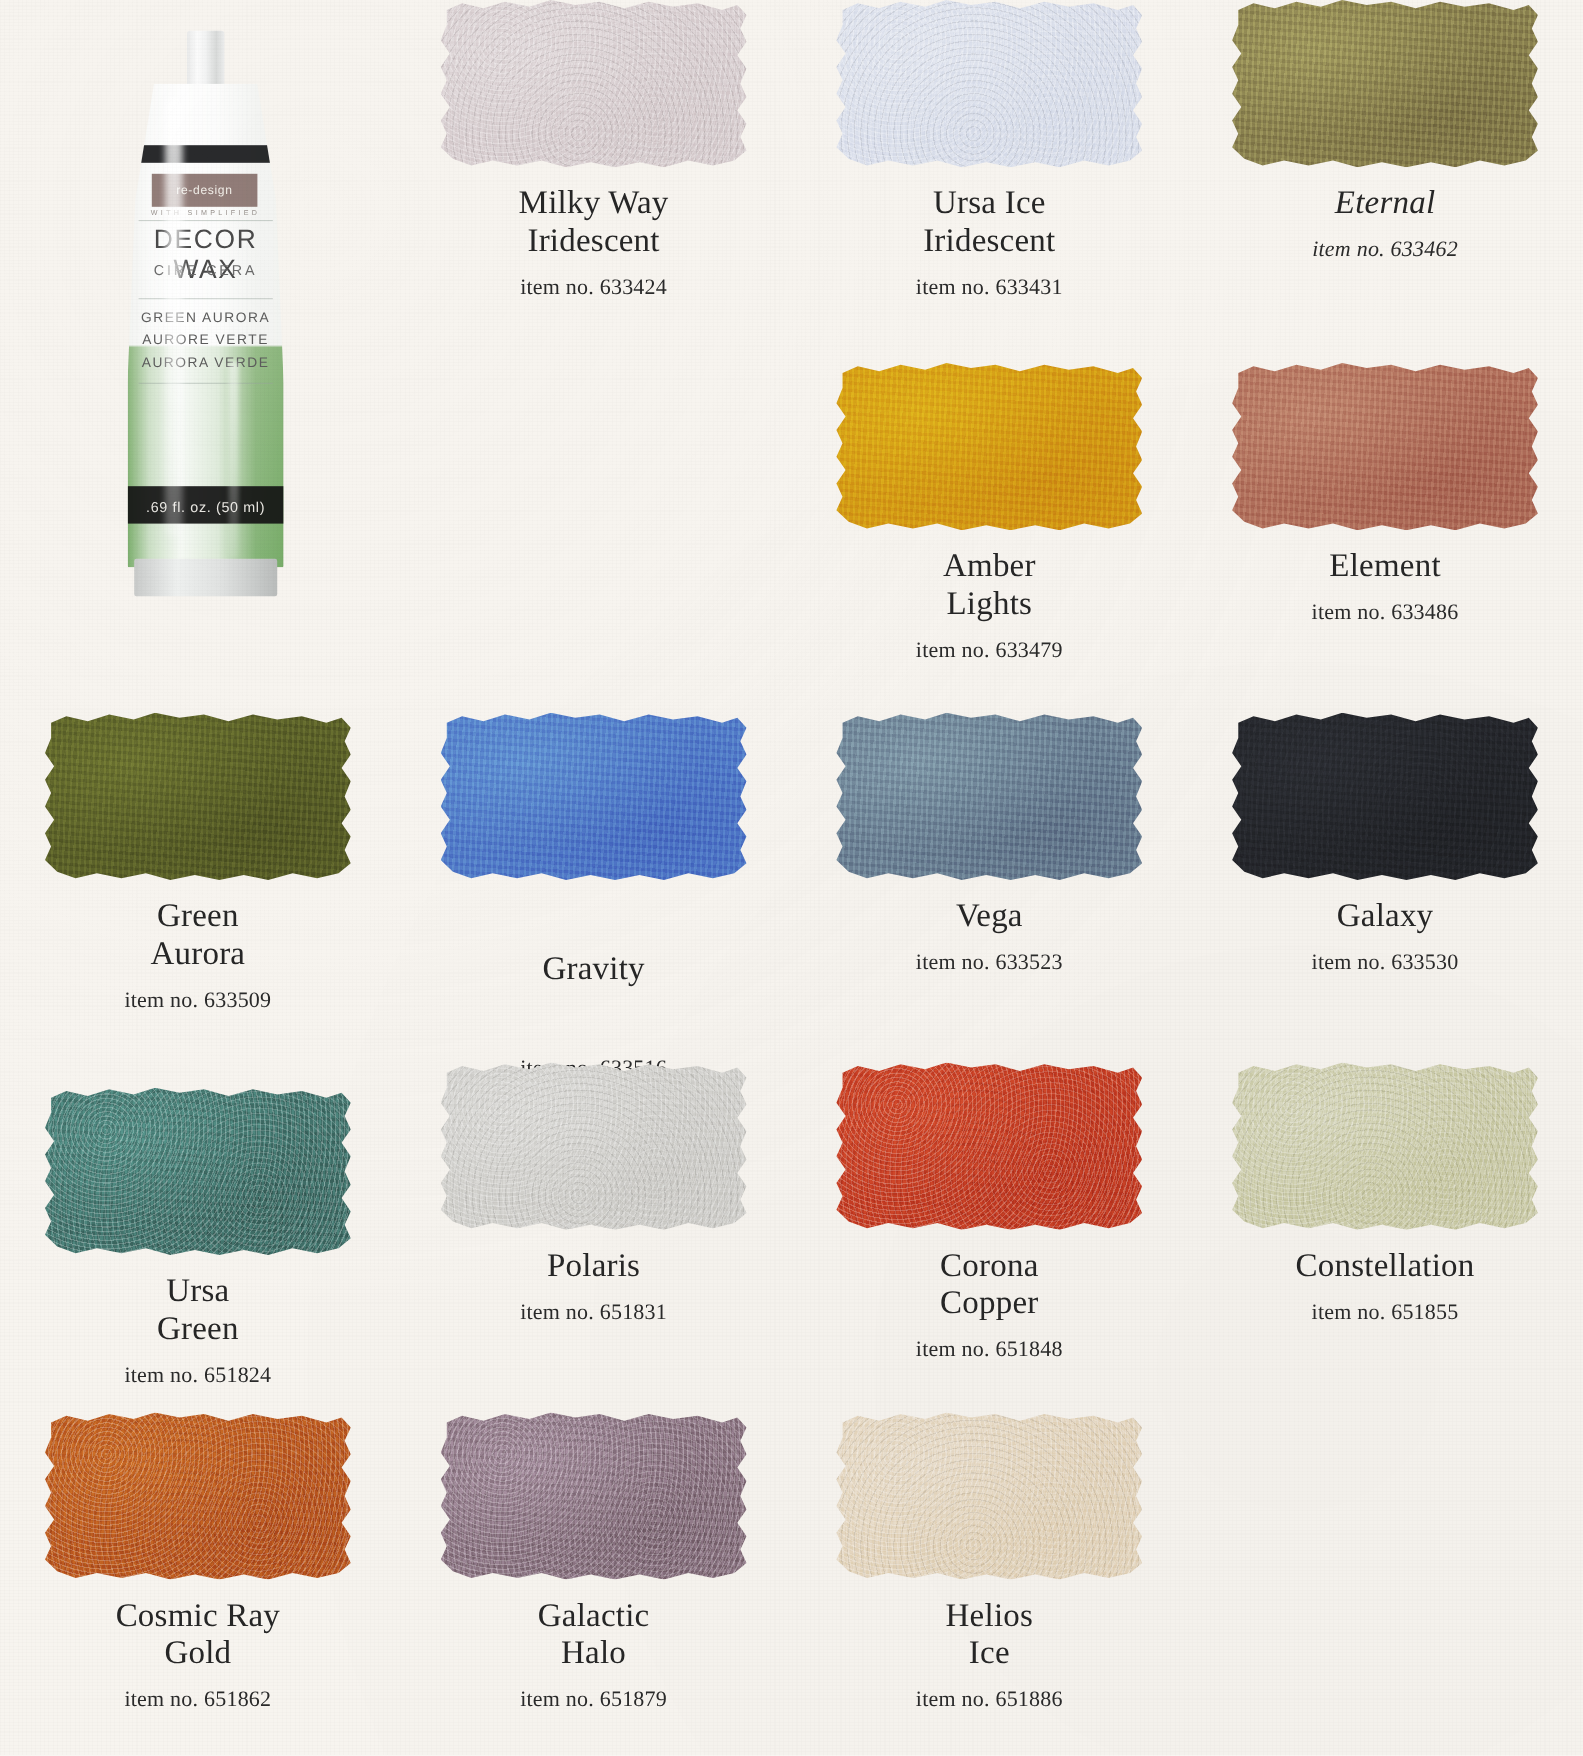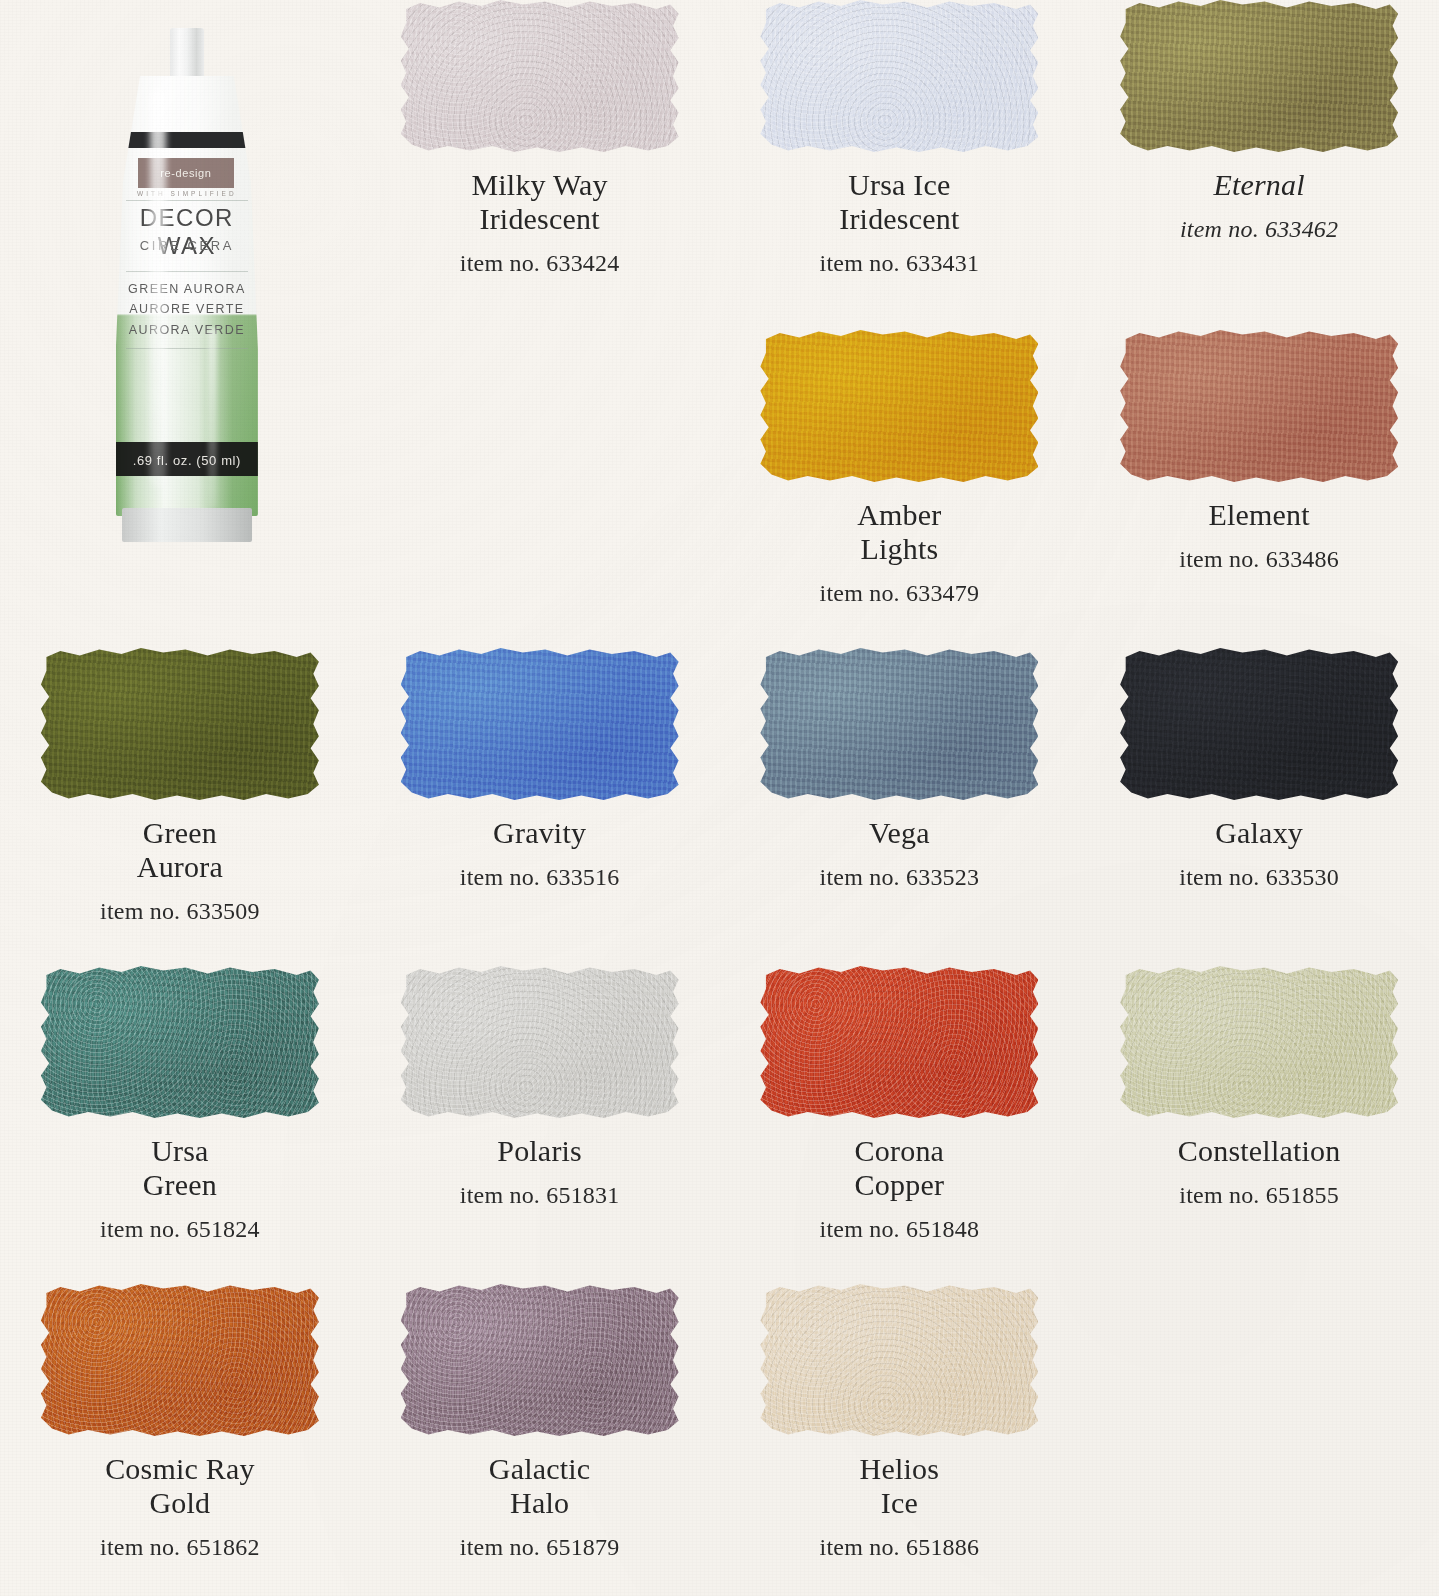--- a/index.html
+++ b/index.html
@@ -99,21 +99,21 @@
   .name{
     font-size:30px;
     line-height:1.14;
     text-align:center;
     letter-spacing:.2px;
     color:#262626;
     margin-top:16px;
     white-space:pre-line;
   }
   .item-no{
-    font-size:24px;
+    font-size:20px;
     line-height:1.1;
     text-align:center;
     color:#2a2a2a;
     margin-top:14px;
     letter-spacing:.2px;
   }
 
   
   .tube-cell{ justify-content:flex-start; }
   .tube{
@@ -320,42 +320,42 @@
         <div class="item-no">item no. 633486</div>
       </div>
       <div class="cell" style="height: 318px;">
         <div class="swatch-wrap">
           <div class="swatch" style="background: rgb(90, 96, 41);"></div>
         </div>
         <div class="name">Green
 Aurora</div>
         <div class="item-no">item no. 633509</div>
       </div>
-      <div class="cell" style="height: 318px;">
+      <div class="cell" style="height: 318px; gap: 48px;">
         <div class="swatch-wrap">
           <div class="swatch" style="background: rgb(82, 122, 199);"></div>
         </div>
         <div class="name">Gravity</div>
         <div class="item-no">item no. 633516</div>
       </div>
       <div class="cell" style="height: 318px;">
         <div class="swatch-wrap">
           <div class="swatch" style="background: rgb(107, 128, 148);"></div>
         </div>
         <div class="name">Vega</div>
         <div class="item-no">item no. 633523</div>
       </div>
       <div class="cell" style="height: 318px;">
         <div class="swatch-wrap">
           <div class="swatch" style="background: rgb(36, 38, 43);"></div>
         </div>
         <div class="name">Galaxy</div>
         <div class="item-no">item no. 633530</div>
       </div>
-      <div class="cell" style="height: 318px;">
+      <div class="cell" style="height: 318px; justify-content: center;">
         <div class="swatch-wrap">
           <div class="swatch metallic" style="background: rgb(67, 115, 108);"></div>
         </div>
         <div class="name">Ursa
 Green</div>
         <div class="item-no">item no. 651824</div>
       </div>
       <div class="cell" style="height: 318px;">
         <div class="swatch-wrap">
           <div class="swatch metallic" style="background: rgb(210, 209, 205);"></div>

